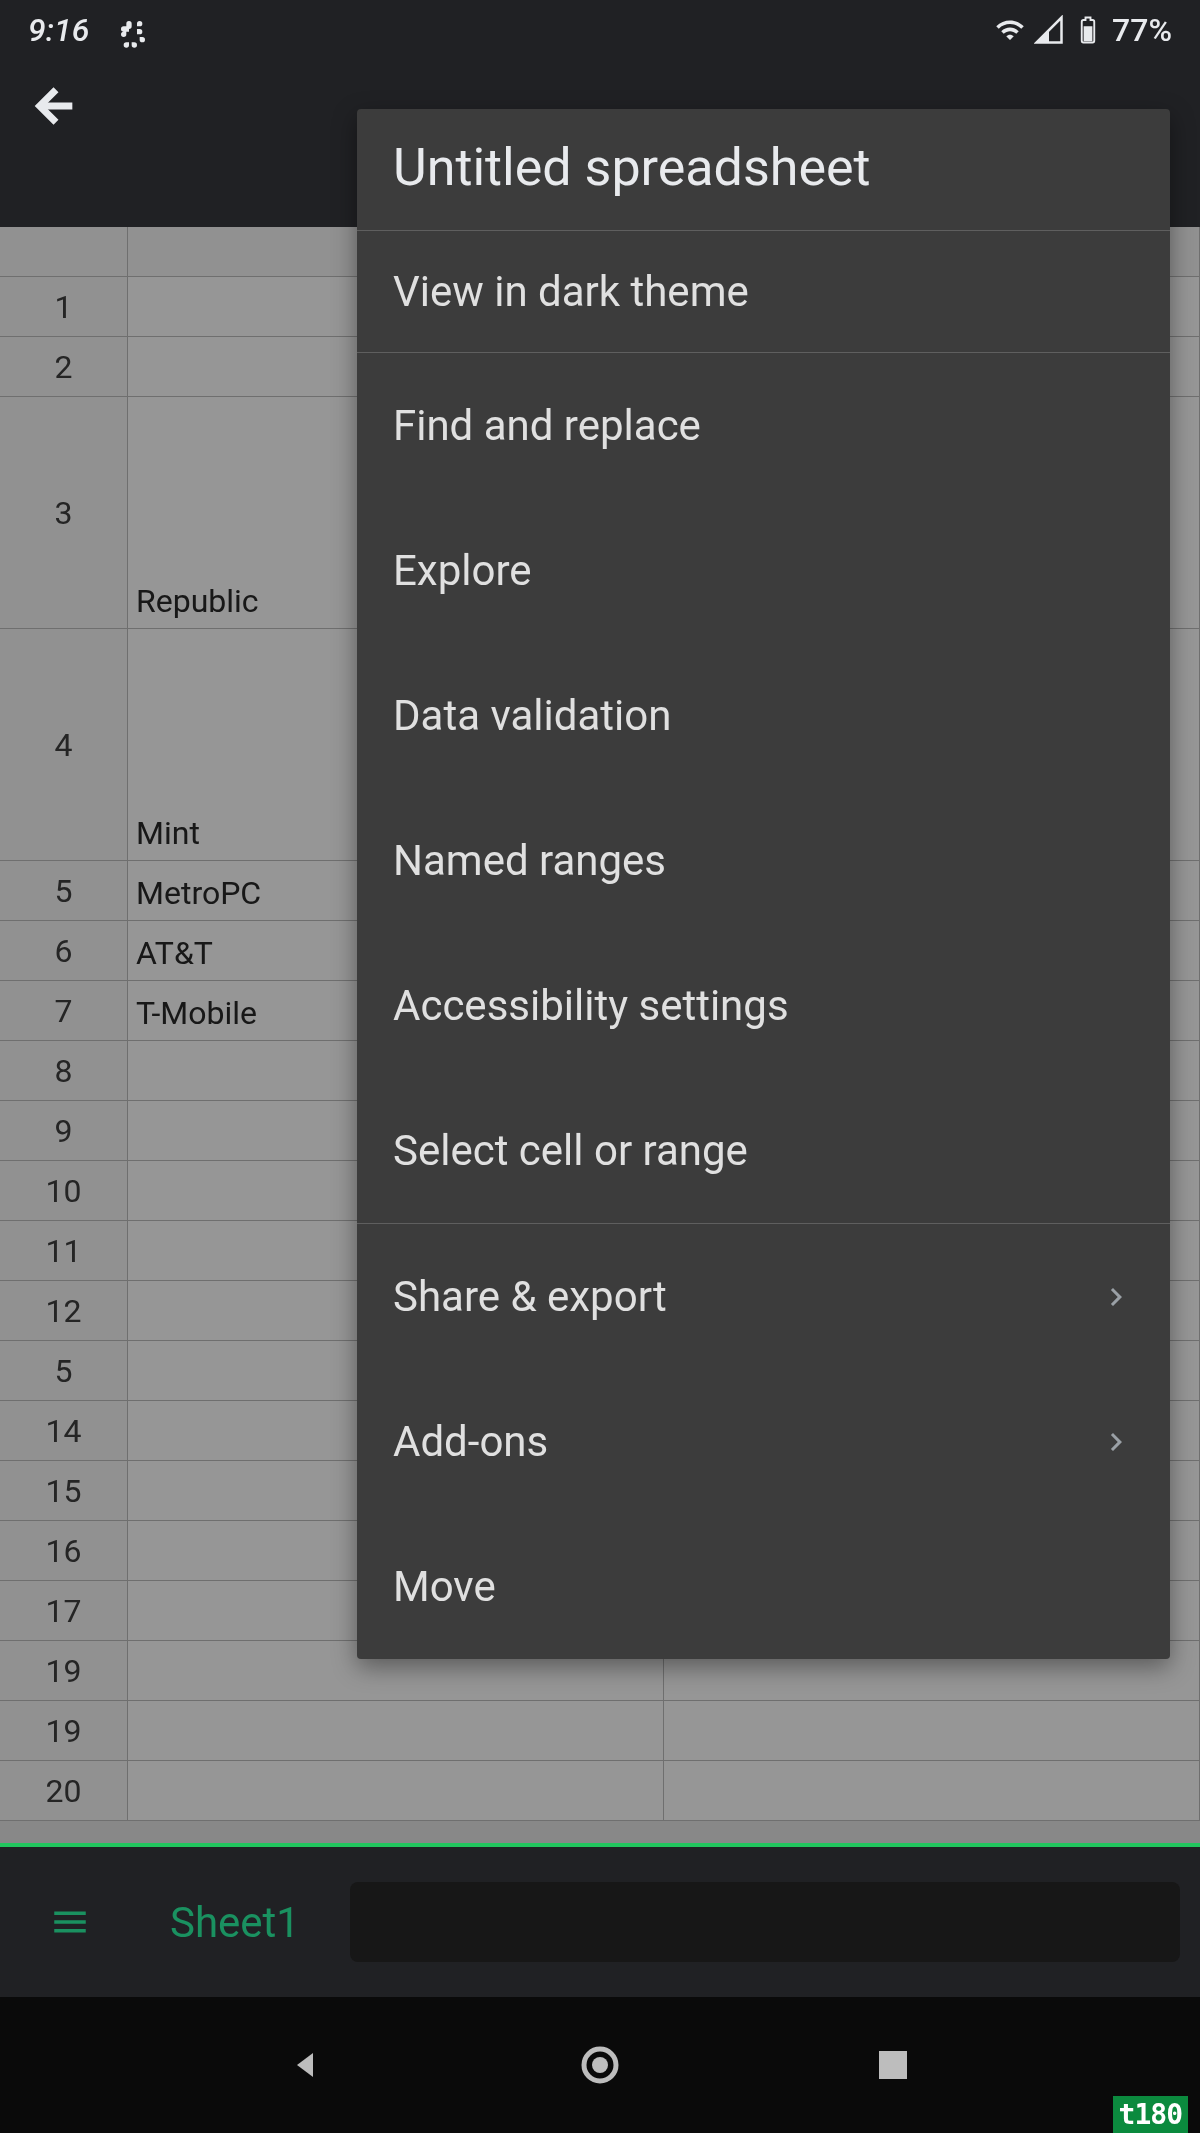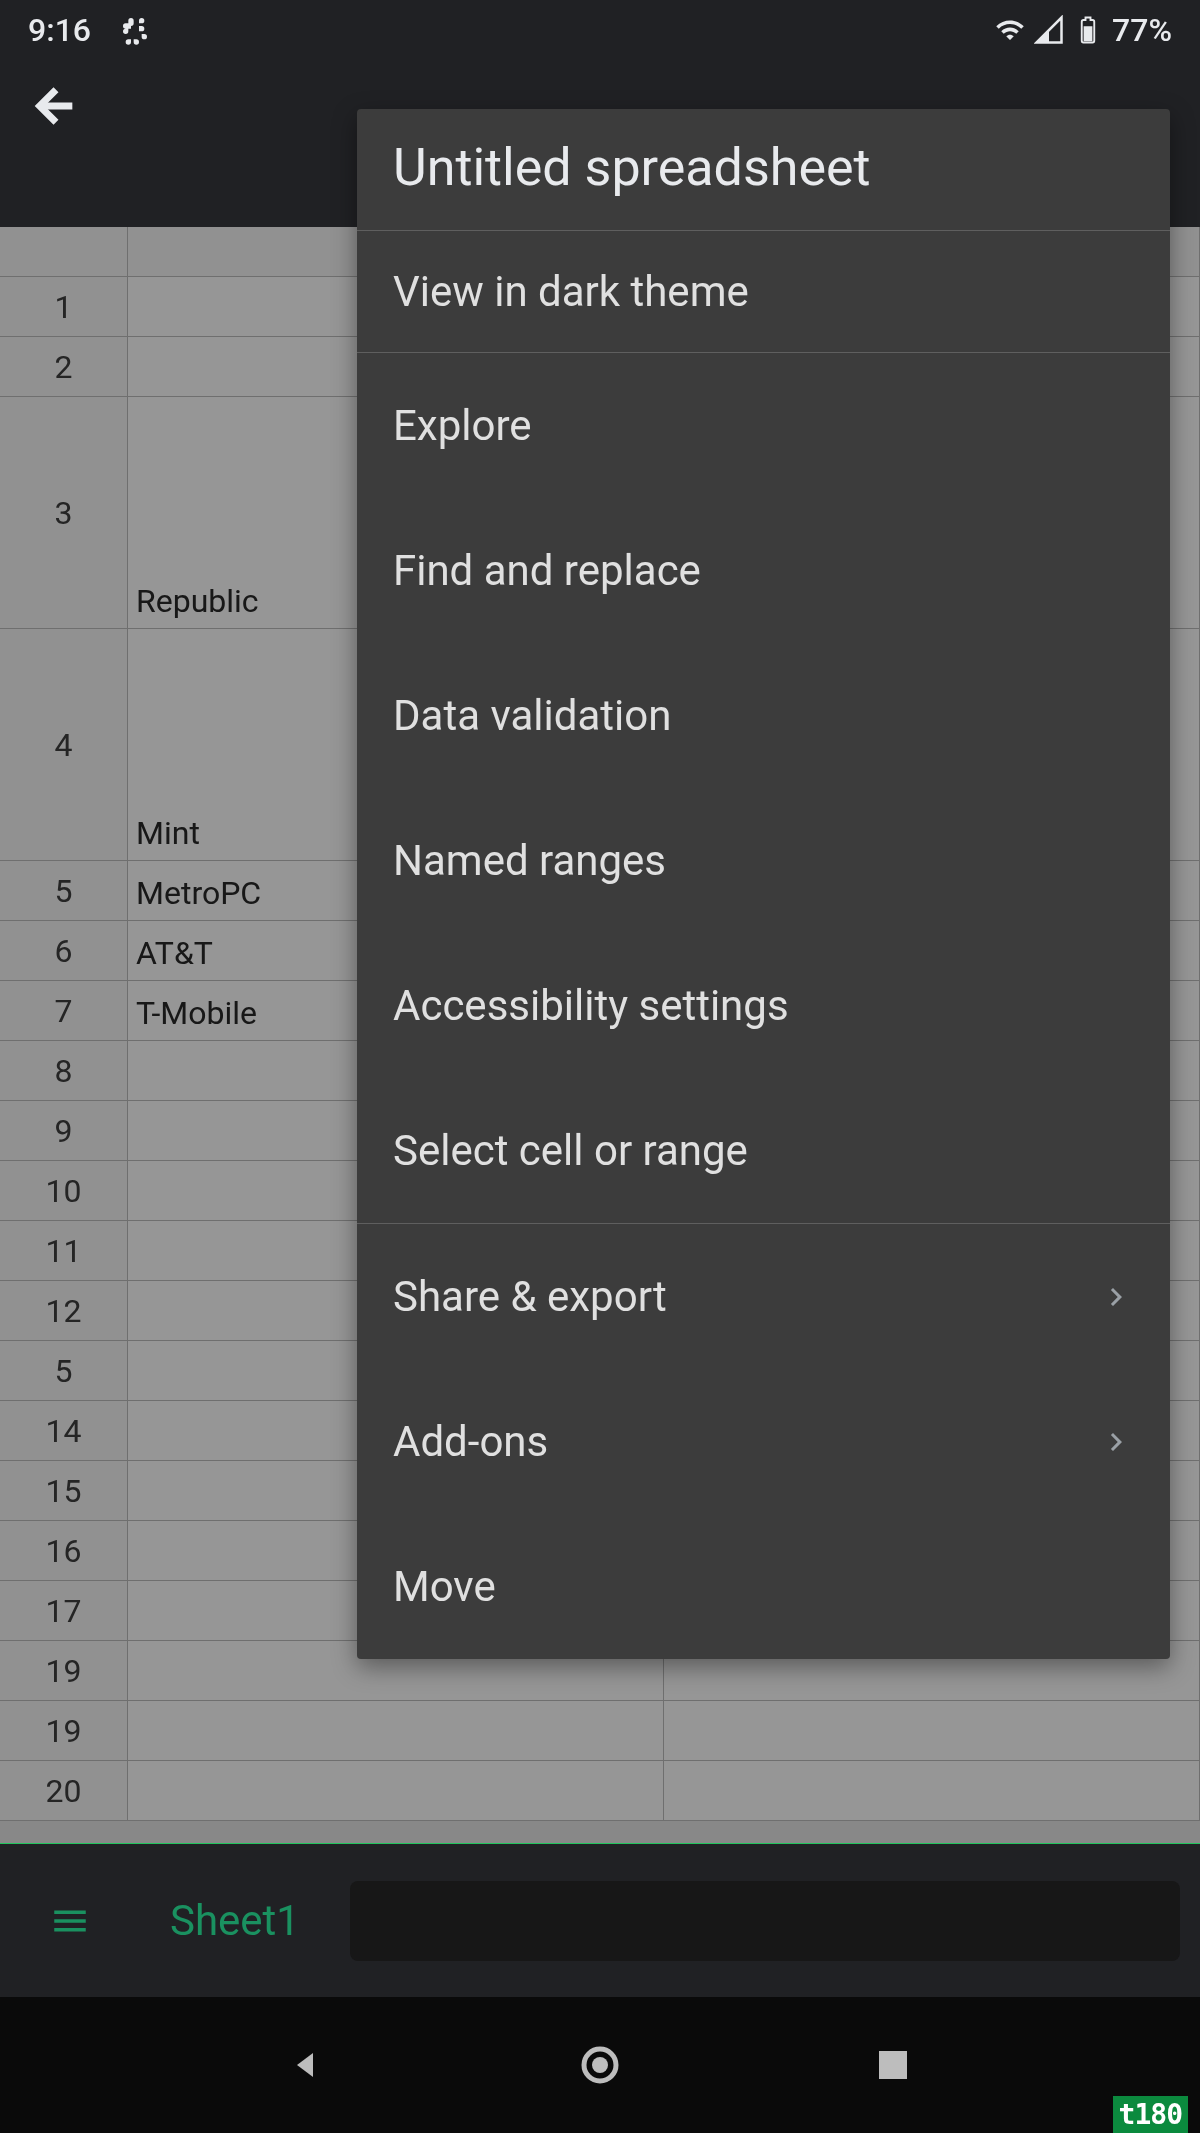--- a/index.html
+++ b/index.html
@@ -21,22 +21,23 @@
       align-items: center;
       justify-content: space-between;
       padding: 0 28px;
       color: #e8eaed;
       font-size: 32px;
       font-weight: 500;
       background: #202124;
     }
     .status-left {
       display: flex;
-      align-items: center;
+      align-items: flex-end;
       gap: 28px;
+      font-style: italic;
     }
     .status-right {
       display: flex;
       align-items: center;
       gap: 9px;
     }
     .slack-icon {
       width: 32px;
       height: 32px;
     }
@@ -123,21 +124,21 @@
     .sheet-tabs {
       position: absolute;
       bottom: 136px;
       left: 0;
       right: 0;
       height: 154px;
       background: #202124;
       display: flex;
       align-items: center;
       padding: 0 0px;
-      border-top: 1px solid #22c55e;
+      border-top: 4px solid #22c55e;
     }
     .tabs-menu-btn {
       width: 140px;
       height: 100%;
       display: flex;
       align-items: center;
       justify-content: center;
     }
     .tabs-menu-icon {
       width: 42px;
@@ -409,24 +410,24 @@
 </div>
 
 <div class="menu-panel">
   <div class="menu-title">Untitled spreadsheet</div>
   <div class="menu-divider"></div>
   <div class="menu-item menu-item-dark">
     <span>View in dark theme</span>
   </div>
   <div class="menu-divider"></div>
   <div class="menu-item">
+    <span>Find and replace</span>
+  </div>
+  <div class="menu-item">
     <span>Explore</span>
-  </div>
-  <div class="menu-item">
-    <span>Find and replace</span>
   </div>
   <div class="menu-item">
     <span>Data validation</span>
   </div>
   <div class="menu-item">
     <span>Named ranges</span>
   </div>
   <div class="menu-item">
     <span>Accessibility settings</span>
   </div>

